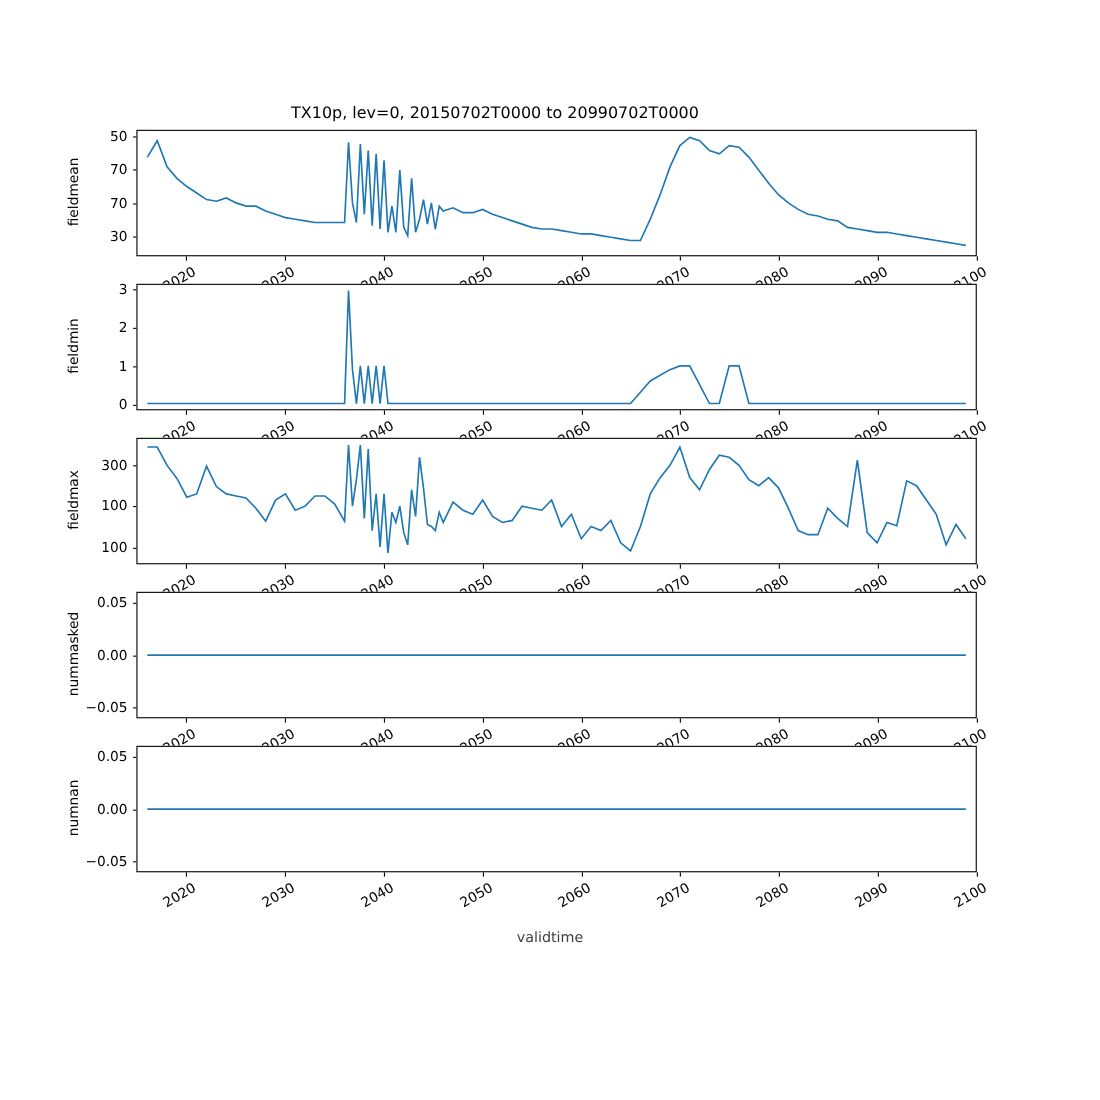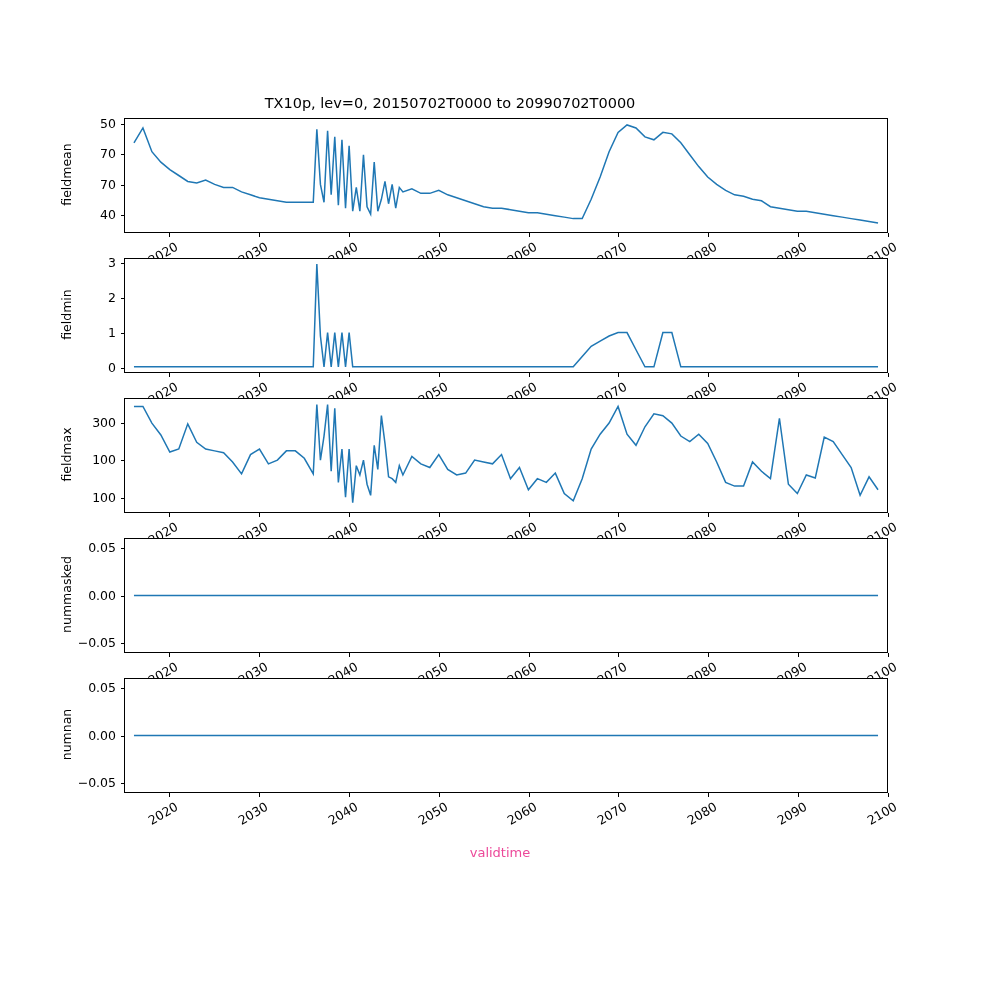--- a/index.html
+++ b/index.html
@@ -6,37 +6,37 @@
   body{width:1000px;height:1000px;font-family:"DejaVu Sans","Liberation Sans",sans-serif;}
   #figure{position:relative;width:1000px;height:1000px;}
   .title{position:absolute;left:0;top:95px;width:900px;text-align:center;font-size:14.5px;color:#000;}
   .panel{position:absolute;border:1px solid #000;box-sizing:border-box;background:#fff;}
   .panel svg{display:block;width:100%;height:100%;}
   .ylabel{position:absolute;font-size:12.5px;color:#000;transform:rotate(-90deg);transform-origin:50% 50%;white-space:nowrap;}
   .ytick{position:absolute;font-size:12.5px;color:#000;text-align:right;white-space:nowrap;}
   .ytickmark{position:absolute;background:#000;height:1px;width:3.5px;}
   .xtickmark{position:absolute;background:#000;width:1px;height:3.5px;}
   .xtick{position:absolute;font-size:12.5px;color:#000;white-space:nowrap;transform:rotate(-30deg);transform-origin:100% 0%;}
-  .xlabel{position:absolute;width:1000px;text-align:center;font-size:13px;color:#ec4899;}
+  .xlabel{position:absolute;width:1000px;text-align:center;font-size:13px;color:#404040;}
   .line{fill:none;stroke:#1f77b4;stroke-width:1.5;vector-effect:non-scaling-stroke;}
 </style>
 </head>
 <body>
 
 <div id="figure">
   <div class="title">TX10p, lev=0, 20150702T0000 to 20990702T0000</div>
   <div class="xlabel" style="left:0;top:845px;">validtime</div>
 <div class="panel" style="left: 124px; top: 118px; width: 764px; height: 115px;">
       <svg viewBox="0 0 764 115" preserveAspectRatio="none">
         <path class="line" d="M8.99 24.21 L17.98 9.08 L26.96 33.29 L35.95 43.88 L44.94 51.45 L53.93 57.50 L62.92 63.55 L71.91 65.07 L80.89 62.04 L89.88 66.58 L98.87 69.61 L107.86 69.61 L116.85 74.14 L125.84 77.17 L134.82 80.20 L143.81 81.71 L152.80 83.22 L161.79 84.74 L170.78 84.74 L179.76 84.74 L188.75 84.74 L192.35 10.59 L195.94 66.58 L199.54 84.74 L203.13 12.11 L206.73 77.17 L210.32 18.16 L213.92 87.76 L217.52 21.18 L221.11 90.79 L224.71 27.24 L228.30 93.82 L231.90 69.61 L235.49 93.82 L239.09 36.32 L242.68 89.28 L246.28 96.84 L249.87 43.88 L253.47 93.82 L257.06 81.71 L260.66 63.55 L264.25 86.25 L267.85 66.58 L271.44 90.79 L275.04 69.61 L278.64 74.14 L287.62 71.12 L296.61 75.66 L305.60 75.66 L314.59 72.63 L323.58 77.17 L332.56 80.20 L341.55 83.22 L350.54 86.25 L359.53 89.28 L368.52 90.79 L377.51 90.79 L386.49 92.30 L395.48 93.82 L404.47 95.33 L413.46 95.33 L422.45 96.84 L431.44 98.36 L440.42 99.87 L449.41 101.38 L458.40 101.38 L467.39 81.71 L476.38 59.01 L485.36 33.29 L494.35 13.62 L503.34 6.05 L512.33 9.08 L521.32 18.16 L530.31 21.18 L539.29 13.62 L548.28 15.13 L557.27 24.21 L566.26 36.32 L575.25 48.42 L584.24 59.01 L593.22 66.58 L602.21 72.63 L611.20 77.17 L620.19 78.68 L629.18 81.71 L638.16 83.22 L647.15 89.28 L656.14 90.79 L665.13 92.30 L674.12 93.82 L683.11 93.82 L692.09 95.33 L701.08 96.84 L710.07 98.36 L719.06 99.87 L728.05 101.38 L737.04 102.89 L746.02 104.41 L755.01 105.92 LNaN 107.43 "></path>
       </svg>
     </div>
     <div class="ylabel" style="left: 6px; top: 166.5px; width: 120px; text-align: center;">fieldmean</div>
     <div class="ytickmark" style="left: 120.5px; top: 214.8px;"></div>
-    <div class="ytick" style="left: 58px; width: 58px; top: 206.842px;">40</div>
+    <div class="ytick" style="left: 58px; width: 58px; top: 206.842px;">30</div>
     <div class="ytickmark" style="left: 120.5px; top: 184.6px;"></div>
     <div class="ytick" style="left: 58px; width: 58px; top: 176.579px;">70</div>
     <div class="ytickmark" style="left: 120.5px; top: 154.3px;"></div>
     <div class="ytick" style="left: 58px; width: 58px; top: 146.316px;">70</div>
     <div class="ytickmark" style="left: 120.5px; top: 124.1px;"></div>
     <div class="ytick" style="left: 58px; width: 58px; top: 116.053px;">50</div>
     <div class="xtickmark" style="left: 168.9px; top: 233px;"></div>
     <div class="xtick" style="left: 128.941px; top: 239px; width: 44px; text-align: right;">2020</div>
     <div class="xtickmark" style="left: 258.8px; top: 233px;"></div>
     <div class="xtick" style="left: 218.824px; top: 239px; width: 44px; text-align: right;">2030</div>

